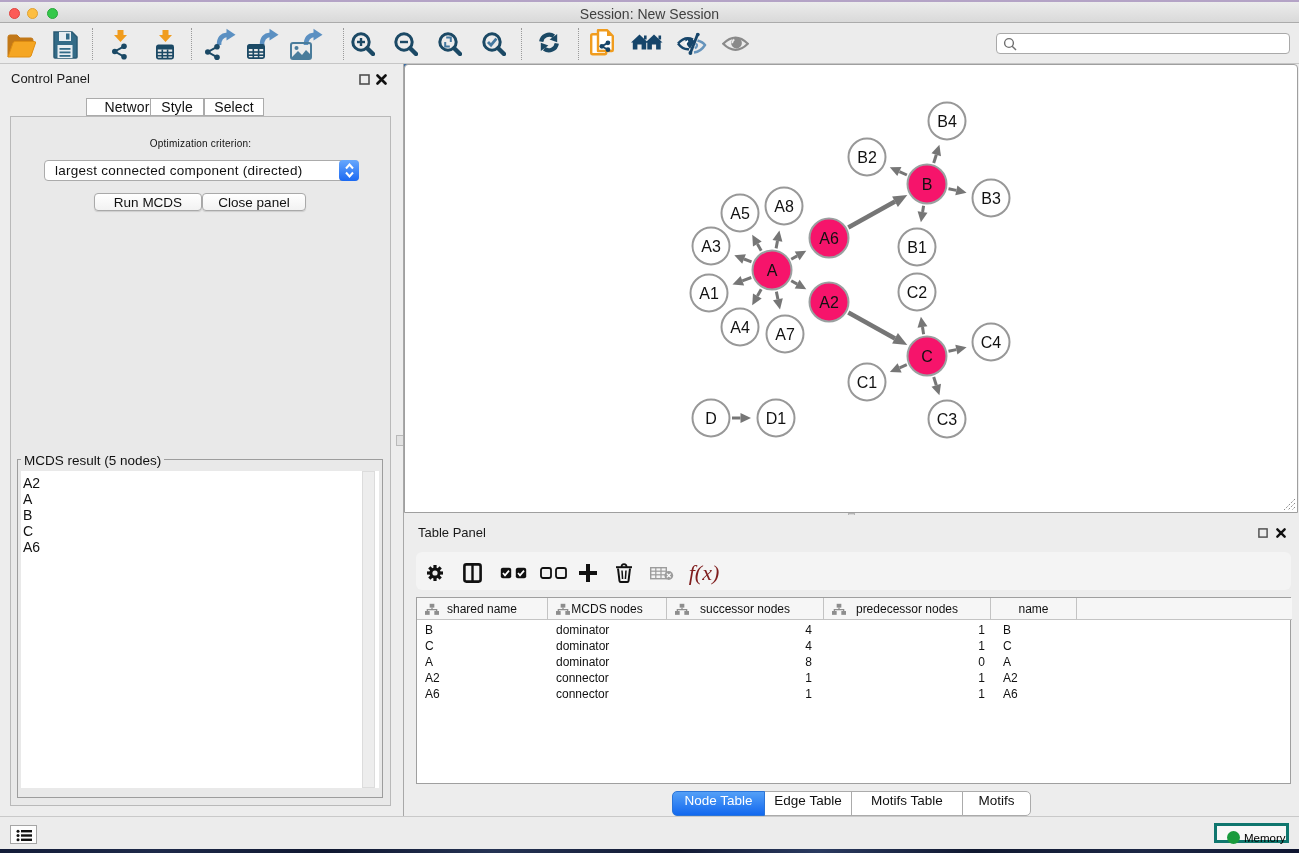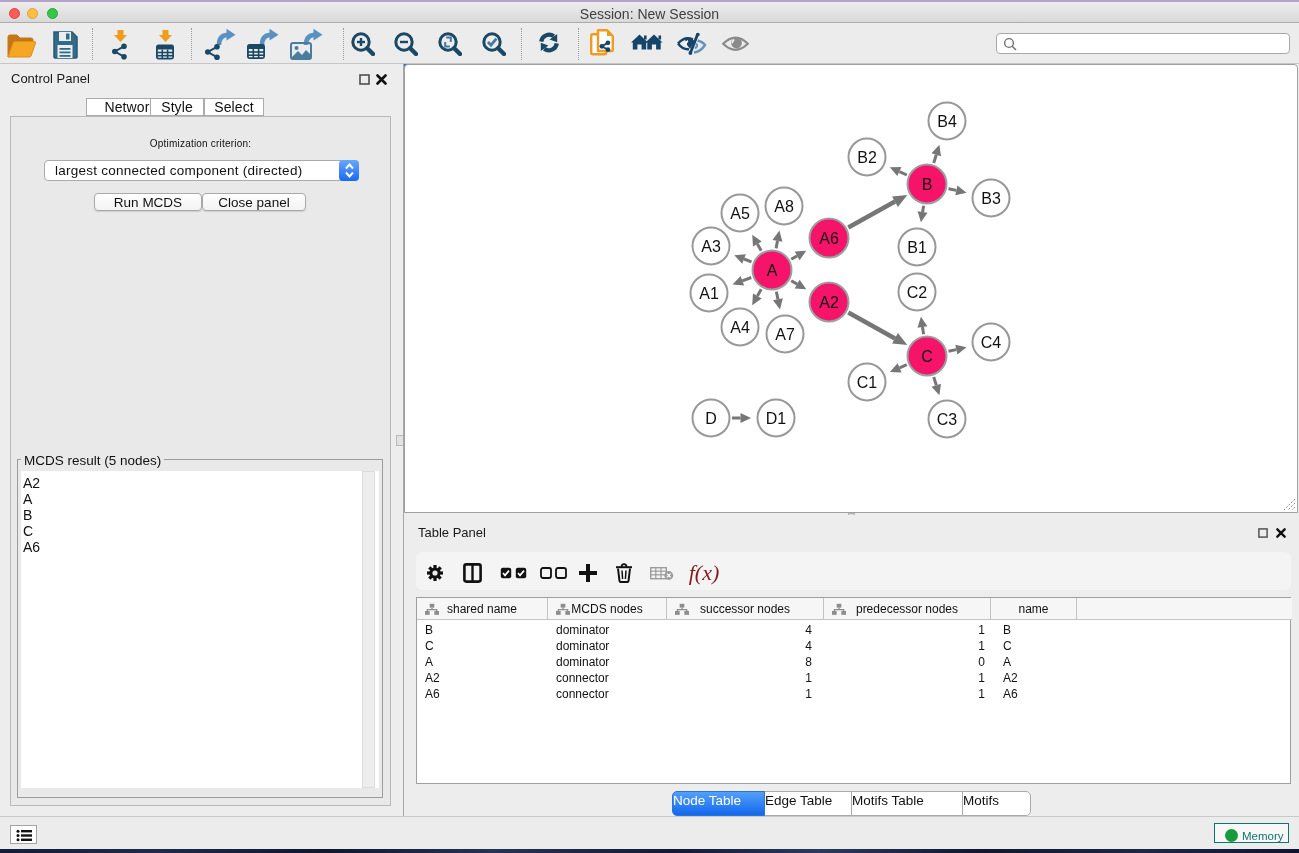--- a/index.html
+++ b/index.html
@@ -31,25 +31,25 @@
 #iwtitle .title{position:absolute;left:0;right:0;top:4px;text-align:center;font-size:13.5px;color:#2c2c2c;letter-spacing:0.1px;}
 .tl2{position:absolute;width:12px;height:12px;border-radius:50%;top:5px;}
 #tpanel{position:absolute;left:404px;top:515px;width:895px;height:301px;background:#ededed;}
 #tpanel .hdr{position:absolute;left:14px;top:10px;font-size:13px;color:#1a1a1a;}
 #ttable{position:absolute;left:12px;top:82px;width:875px;height:187px;background:#fff;border:1px solid #9f9f9f;font-size:12px;}
 .thdr{position:absolute;left:0;top:0;height:22px;background:#f6f6f6;border-bottom:1px solid #c4c4c4;}
 .thcell{position:absolute;top:0;height:22px;border-right:1px solid #c3c3c3;}
 .thcell span{position:absolute;top:4px;width:100%;text-align:center;font-size:12px;color:#111;}
 .trow{position:absolute;height:16px;font-size:12px;color:#111;}
 .btabs{position:absolute;top:276px;font-size:13.5px;height:19px;}
-.btab{position:absolute;height:25px;background:#fff;border:1px solid #ababab;line-height:18px;color:#111;}
+.btab{position:absolute;height:25px;background:#fff;border:1px solid #ababab;text-align:center;line-height:18px;color:#111;}
 .btabsel{background:linear-gradient(#54a0f7,#1268ef);color:#fff;border:1px solid #2a74d8;}
 #statusbar{position:absolute;left:0;top:816px;width:1299px;height:33px;background:#ececec;border-top:1px solid #c9c9c9;}
 #sbicon{position:absolute;left:10px;top:8px;width:27px;height:19px;background:#fdfdfd;border:1px solid #a5a5a5;}
-#membtn{position:absolute;left:1214px;top:6px;width:75px;height:20px;background:#f7f7f7;border:1px solid #0f766e;font-size:12px;color:#0f766e;}
+#membtn{position:absolute;left:1214px;top:6px;width:75px;height:20px;background:#f7f7f7;border:3px solid #0f766e;font-size:12px;color:#000000;}
 #wallpaper{position:absolute;left:0;top:849px;width:1299px;height:4px;background:linear-gradient(90deg,#131c38 0%,#1e2a4a 12%,#0f1730 25%,#253354 38%,#121a34 52%,#2a3a60 63%,#101830 75%,#1c2745 88%,#0e1530 100%);}
 </style></head>
 <body>
 <div id="wrap">
 <div id="topstrip"></div>
 <div id="titlebar">
  <div class="tl" style="left:9px;background:#fc5b57;border:0.5px solid #e04440"></div>
  <div class="tl" style="left:27px;background:#fdbe41;border:0.5px solid #dfa133"></div>
  <div class="tl" style="left:47px;background:#34c84a;border:0.5px solid #2aa73c"></div>
  <div class="title">Session: New Session</div>

